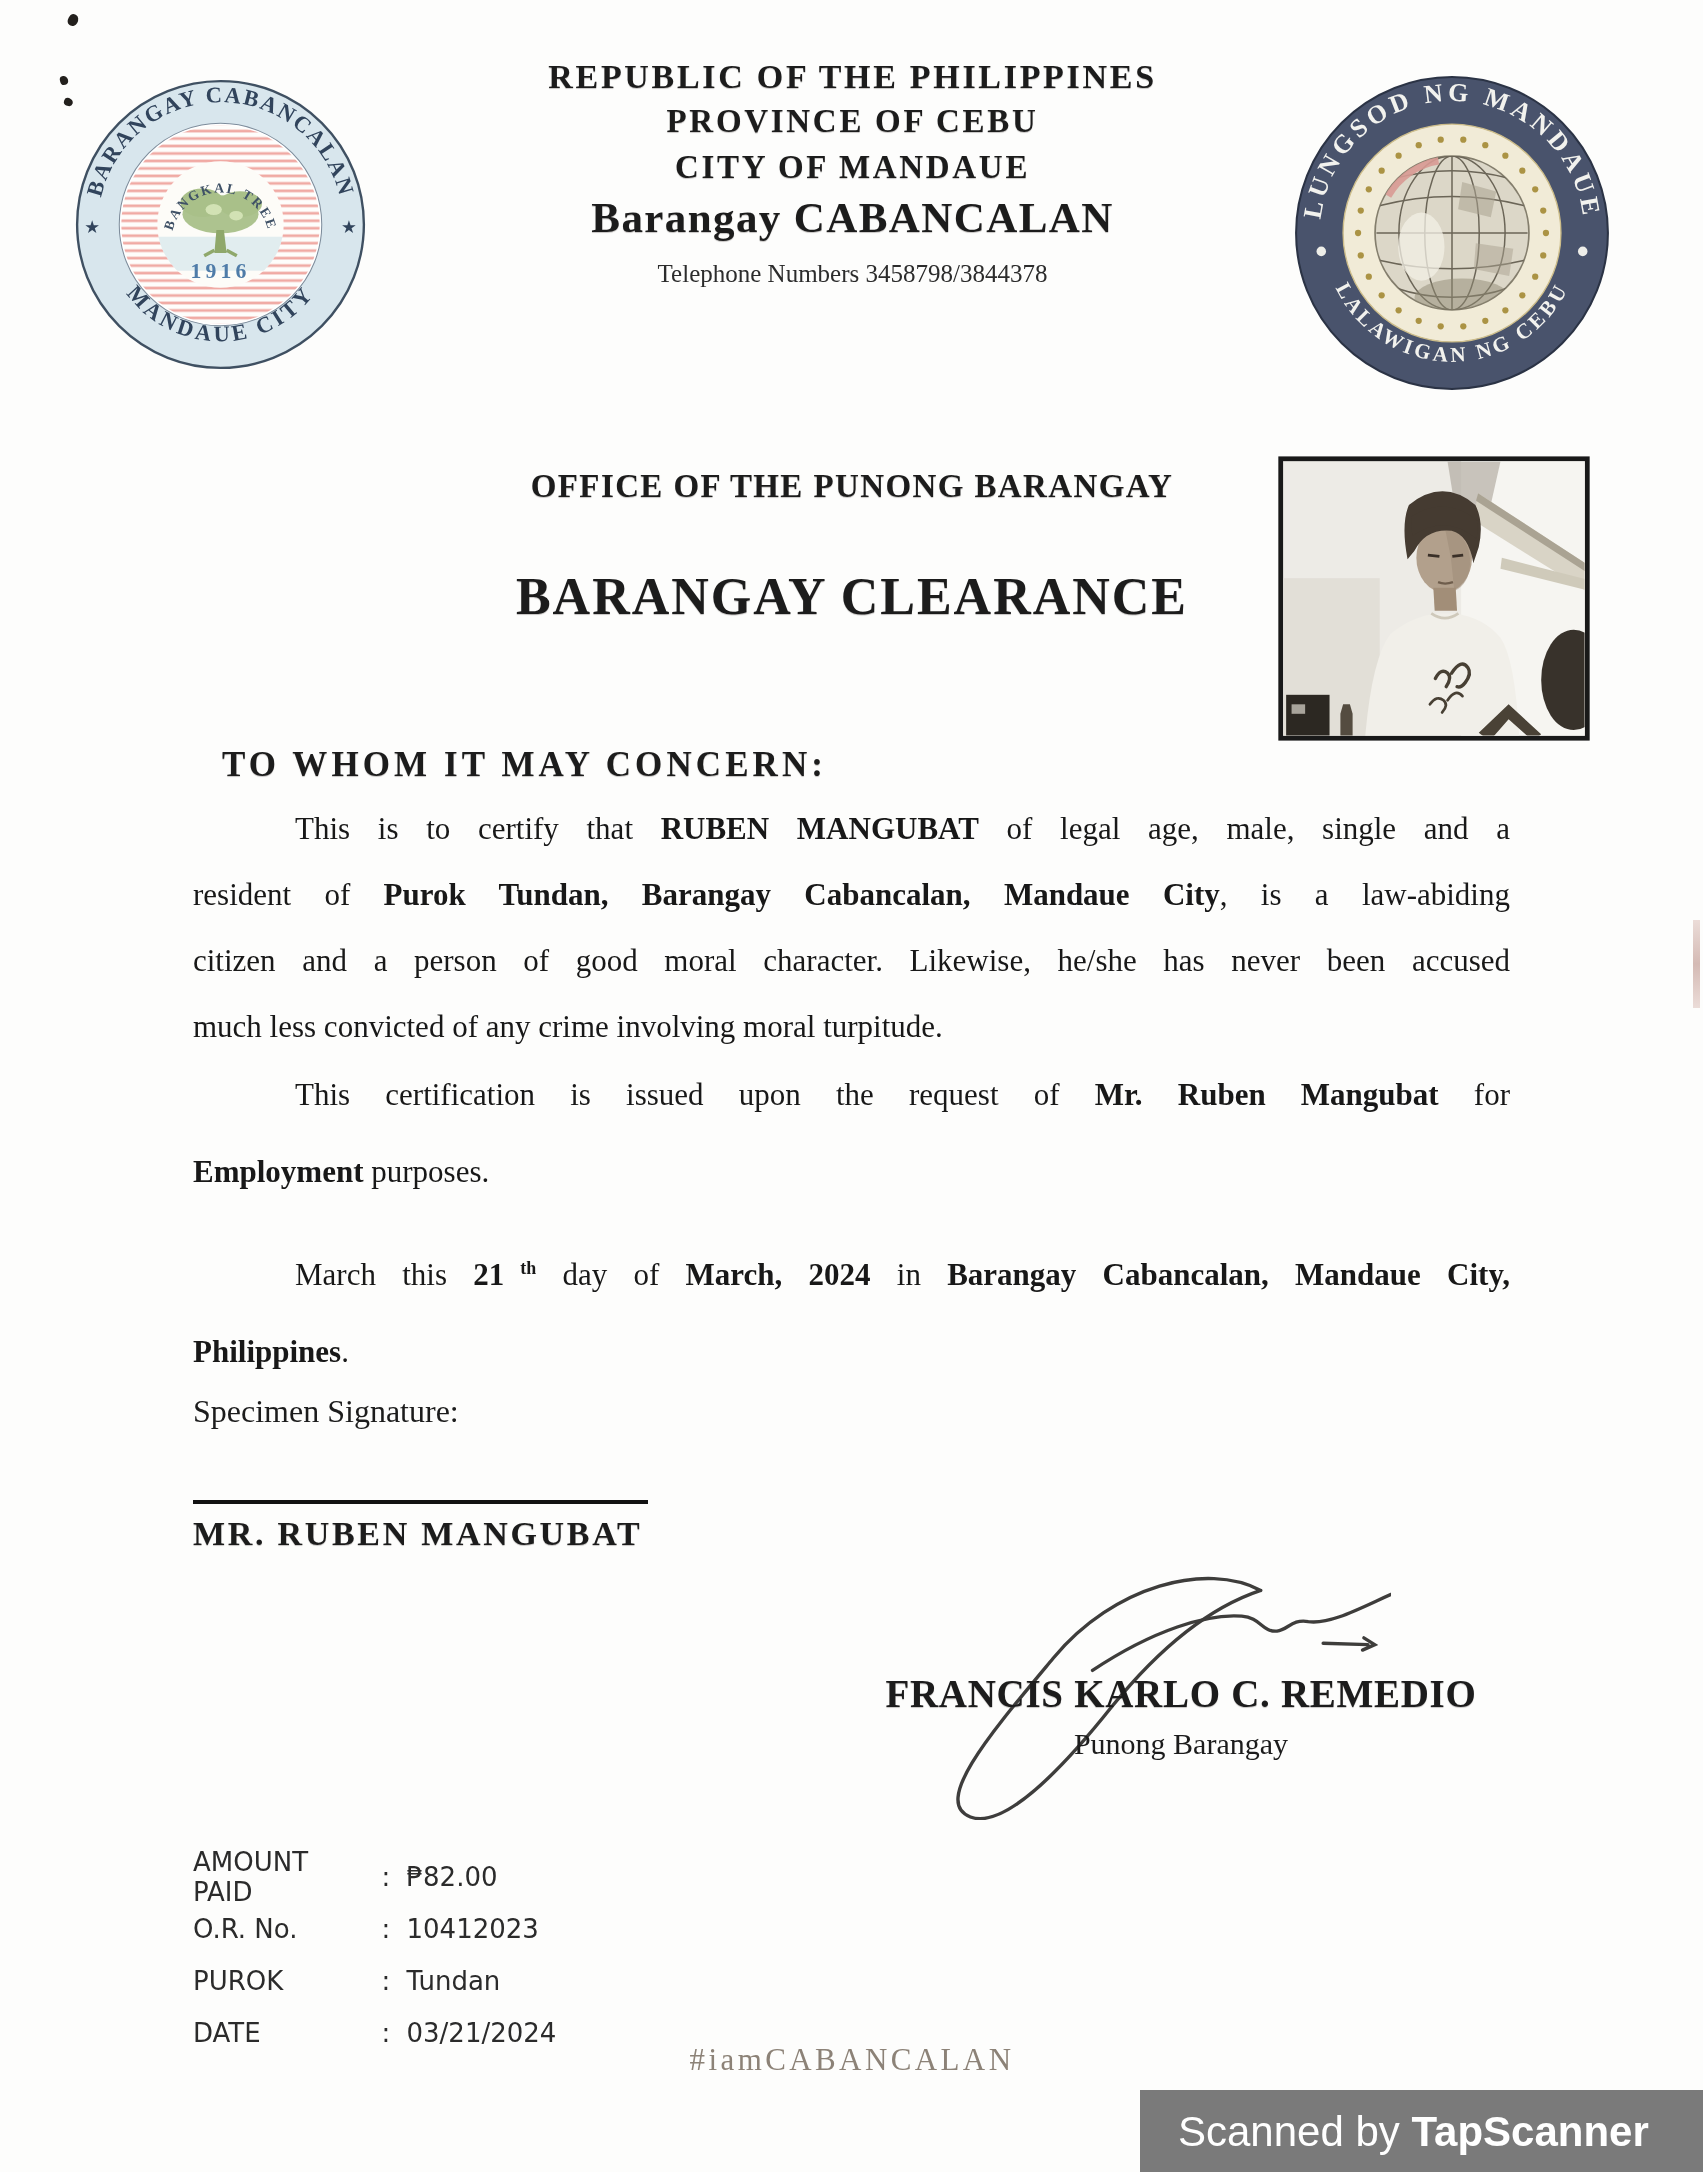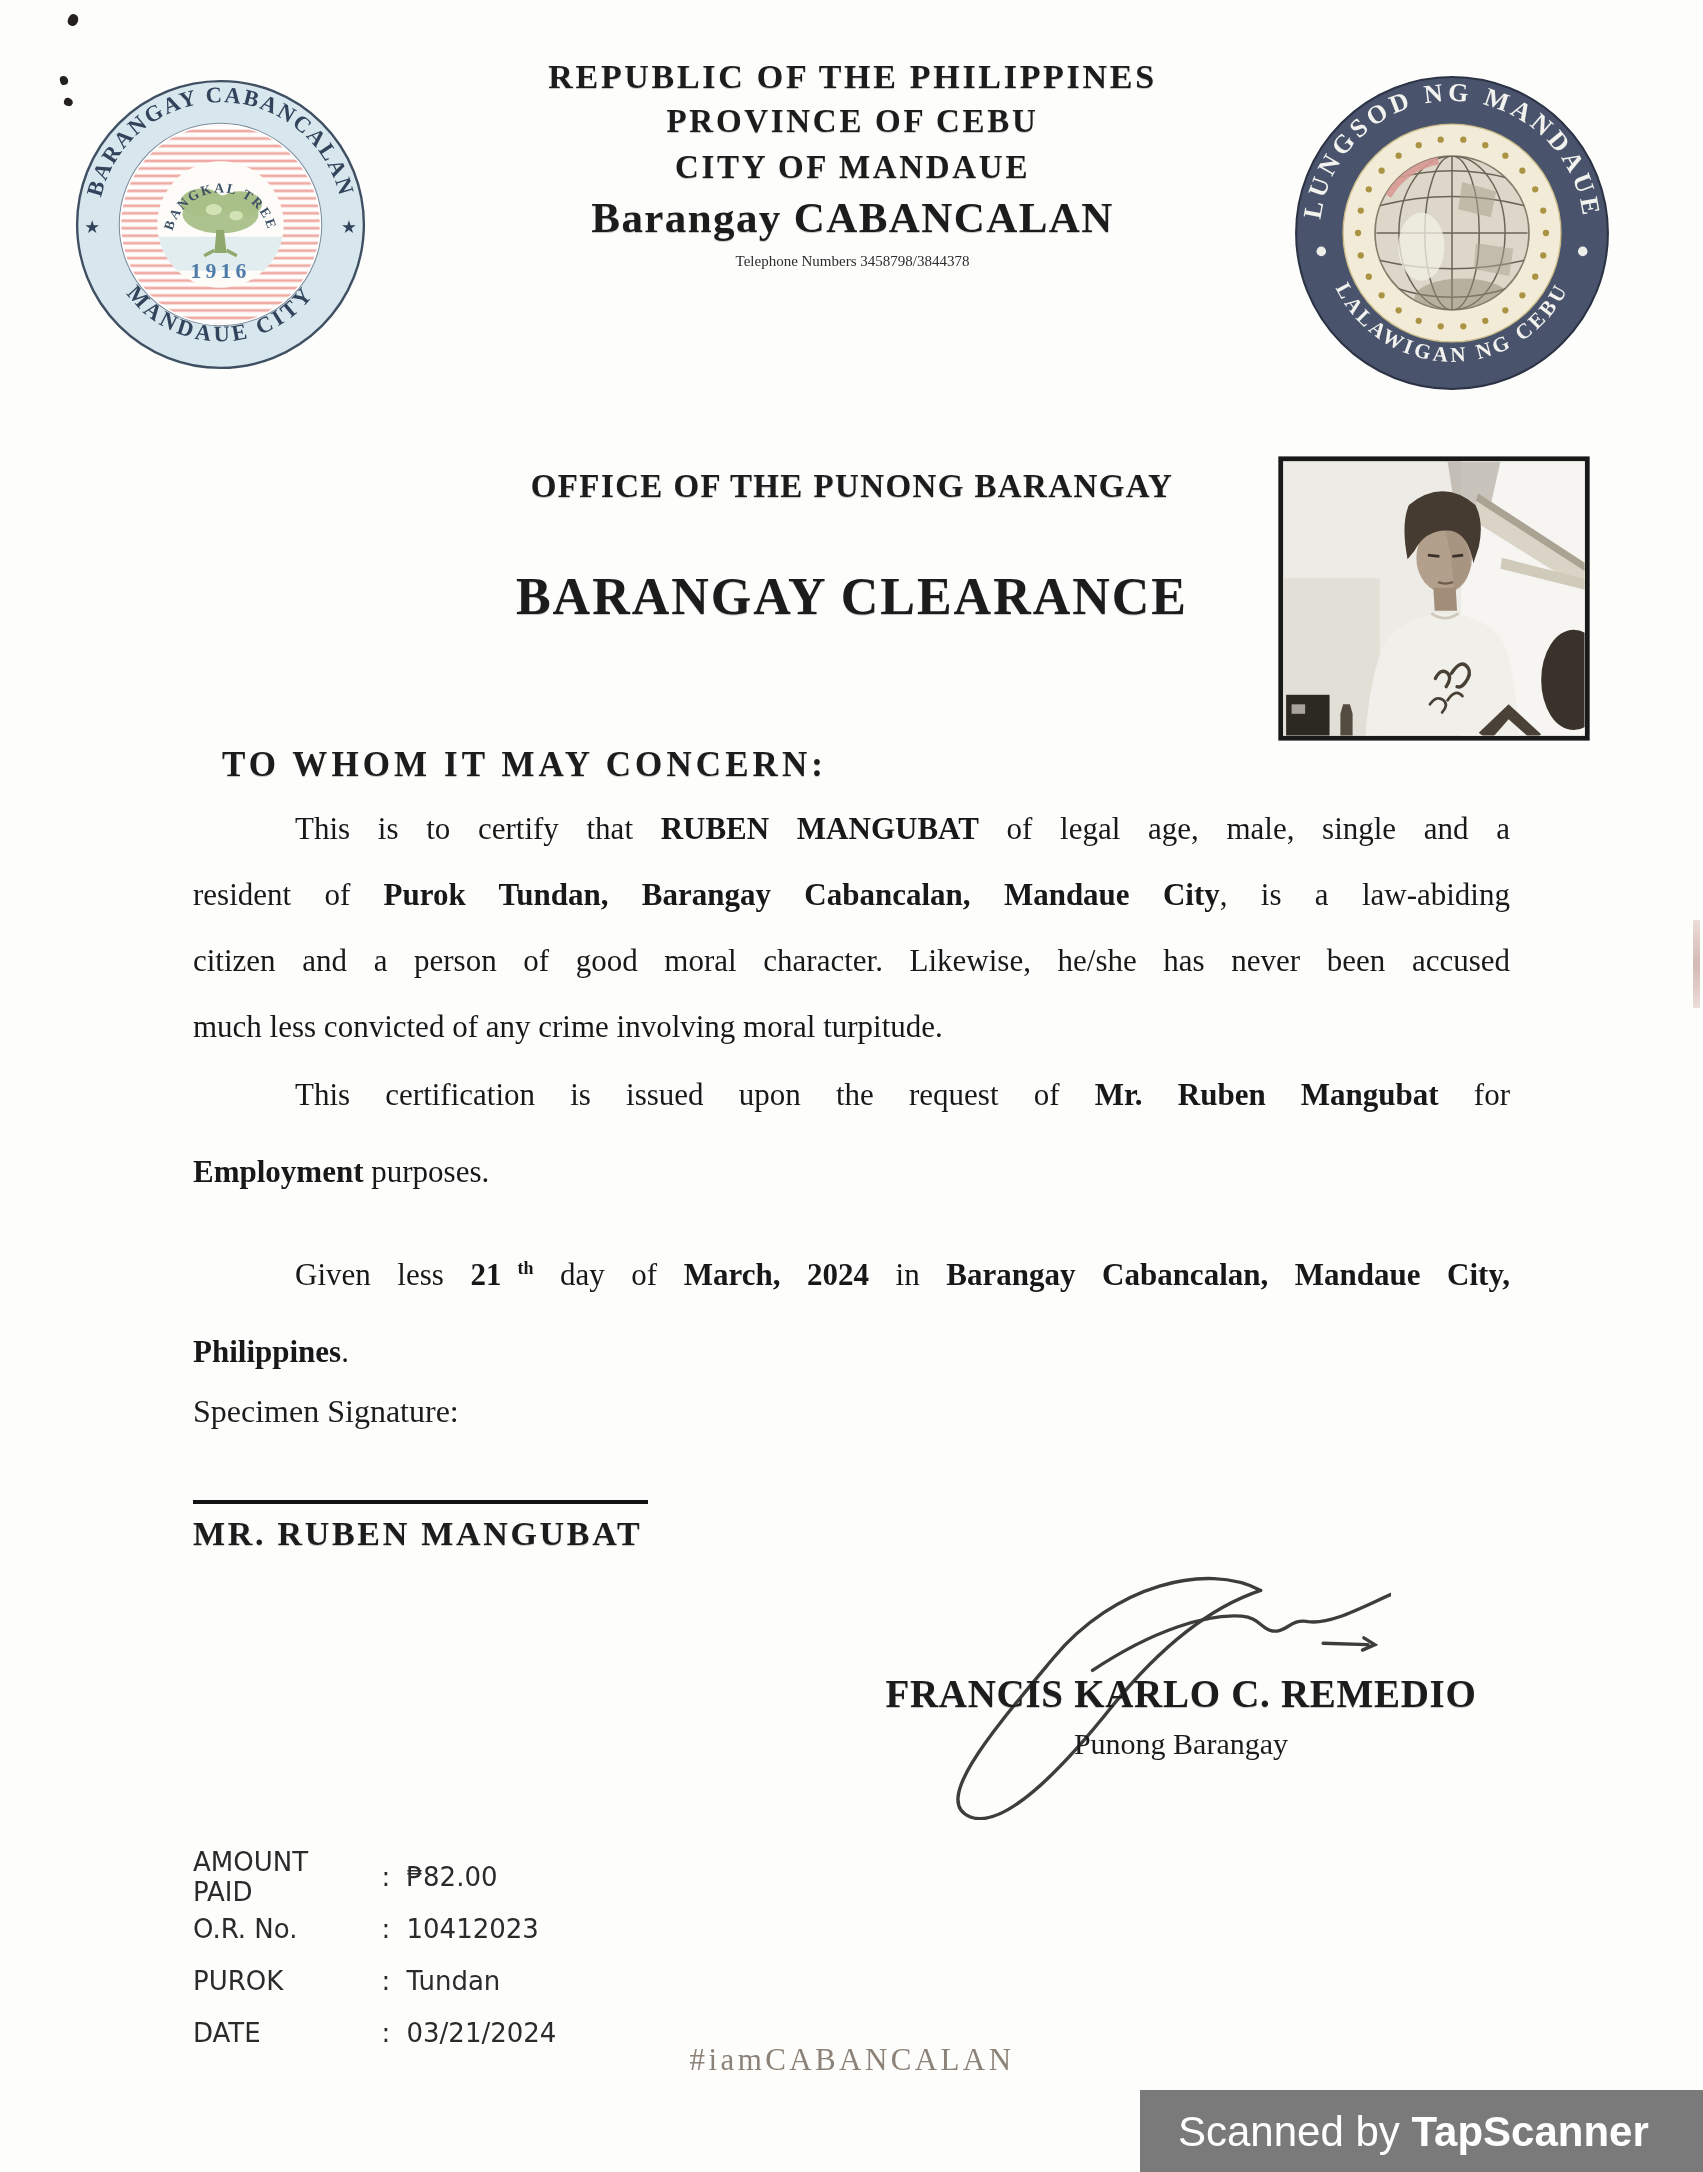--- a/index.html
+++ b/index.html
@@ -18,21 +18,21 @@
   
   .speck{position:absolute;background:#23201d;border-radius:45% 55% 50% 50%;}
 
   
   .header{left:384px;top:58px;width:937px;text-align:center;}
   .h-line1{font-size:34px;font-weight:bold;letter-spacing:2.7px;}
   .h-line2{font-size:33px;font-weight:bold;letter-spacing:2.7px;margin-top:6.8px;}
   .h-line3{font-size:33px;font-weight:bold;letter-spacing:2.7px;margin-top:9.5px;}
   .h-brgy{font-size:43px;font-weight:bold;letter-spacing:1.4px;margin-top:6.8px;}
   .h-addr{font-size:26px;font-weight:bold;margin-top:8.1px;}
-  .h-tel{font-size:15px;margin-top:11px;color:#2c2c2c;}
+  .h-tel{font-size:25px;margin-top:18px;color:#2c2c2c;}
 
   .office-line{left:0;top:468px;width:1704px;font-size:33px;font-weight:bold;letter-spacing:1.4px;}
   .doc-title{left:0;top:567px;width:1704px;font-size:52px;font-weight:bold;letter-spacing:2px;}
   .salutation{left:193px;top:745px;font-size:35px;font-weight:bold;letter-spacing:4.1px;margin-left:29px;}
 
   
   .para{left:193px;width:1317px;font-size:31px;color:#181818;}
   .p1{top:796px;line-height:66px;}
   .p2{top:1056px;line-height:77px;}
   .p3{top:1230px;line-height:77px;}
@@ -234,21 +234,21 @@
   <div class="pline"><span>citizen and a person of good moral character. Likewise, he/she has never been accused</span></div>
   <div class="pline last"><span>much less convicted of any crime involving moral turpitude.</span></div>
 </div>
 
 <div class="abs para p2">
   <div class="pline indent"><span>This certification is issued upon the request of </span><span class="b">Mr. Ruben Mangubat</span><span> for</span></div>
   <div class="pline last"><span class="b">Employment</span><span> purposes.</span></div>
 </div>
 
 <div class="abs para p3">
-  <div class="pline indent"><span>Given less </span><span class="b">21</span><span class="b sup">th</span><span> day of </span><span class="b">March, 2024</span><span> in </span><span class="b">Barangay Cabancalan, Mandaue City,</span></div>
+  <div class="pline indent"><span>March this </span><span class="b">21</span><span class="b sup">th</span><span> day of </span><span class="b">March, 2024</span><span> in </span><span class="b">Barangay Cabancalan, Mandaue City,</span></div>
   <div class="pline last"><span class="b">Philippines</span><span>.</span></div>
 </div>
 
 <div class="abs specimen-label">Specimen Signature:</div>
 <div class="abs sig-rule"></div>
 <div class="abs specimen-name ink">MR. RUBEN MANGUBAT</div>
 
 <svg class="abs" style="left:889px;top:1548px;" width="502" height="272" viewBox="0 0 740 400">
   <g stroke="#2e2d2b" stroke-width="5" fill="none" stroke-linecap="round" opacity="0.92">
     <path d="M 548 62 C 468 20 332 54 242 162 C 152 270 62 374 120 396 C 170 415 258 322 328 234 C 396 150 470 88 548 62"></path>

